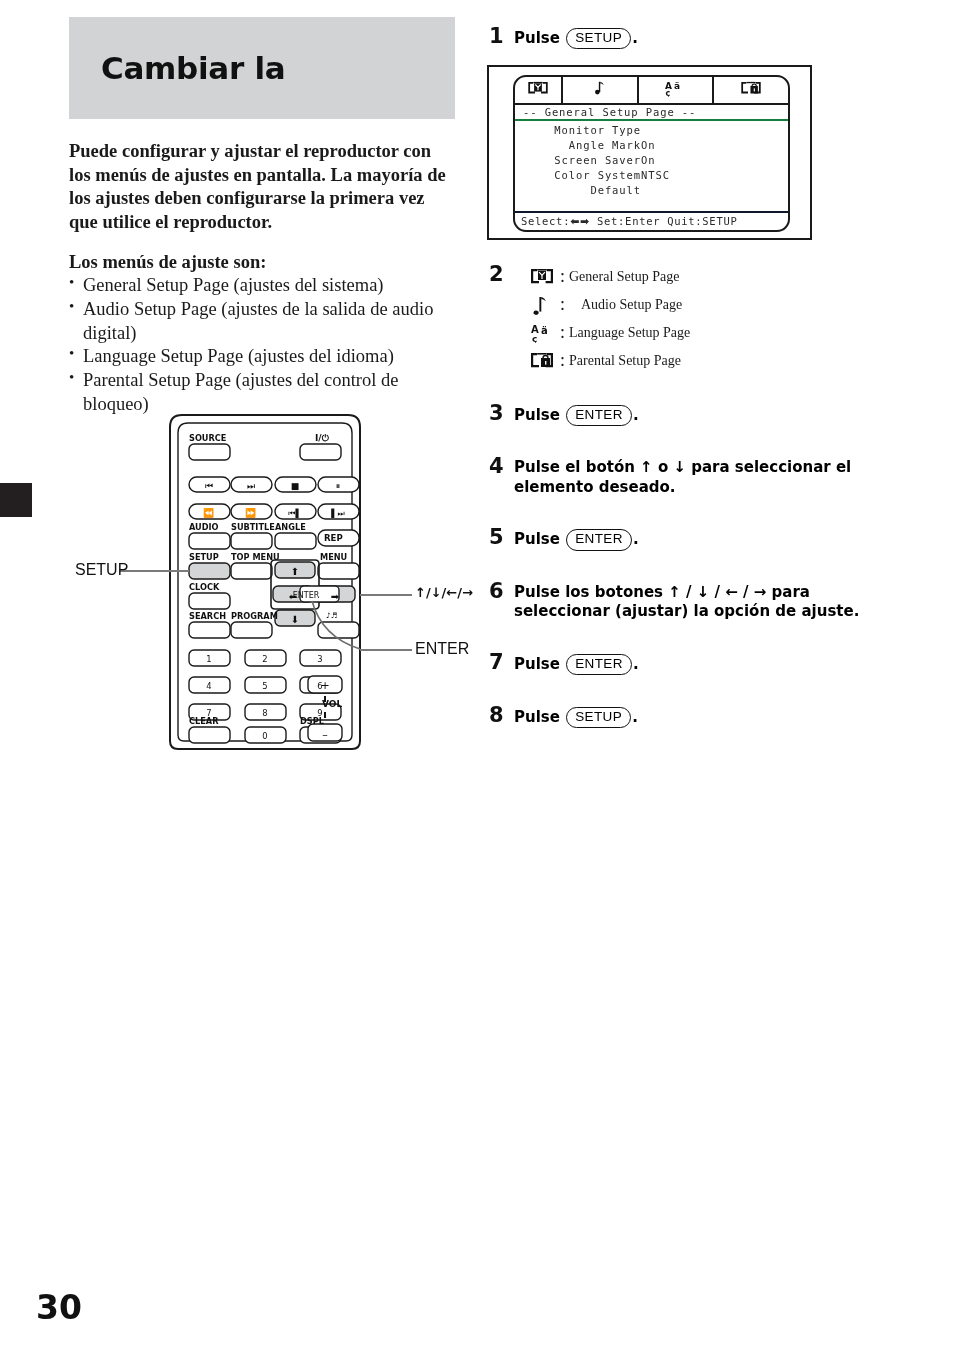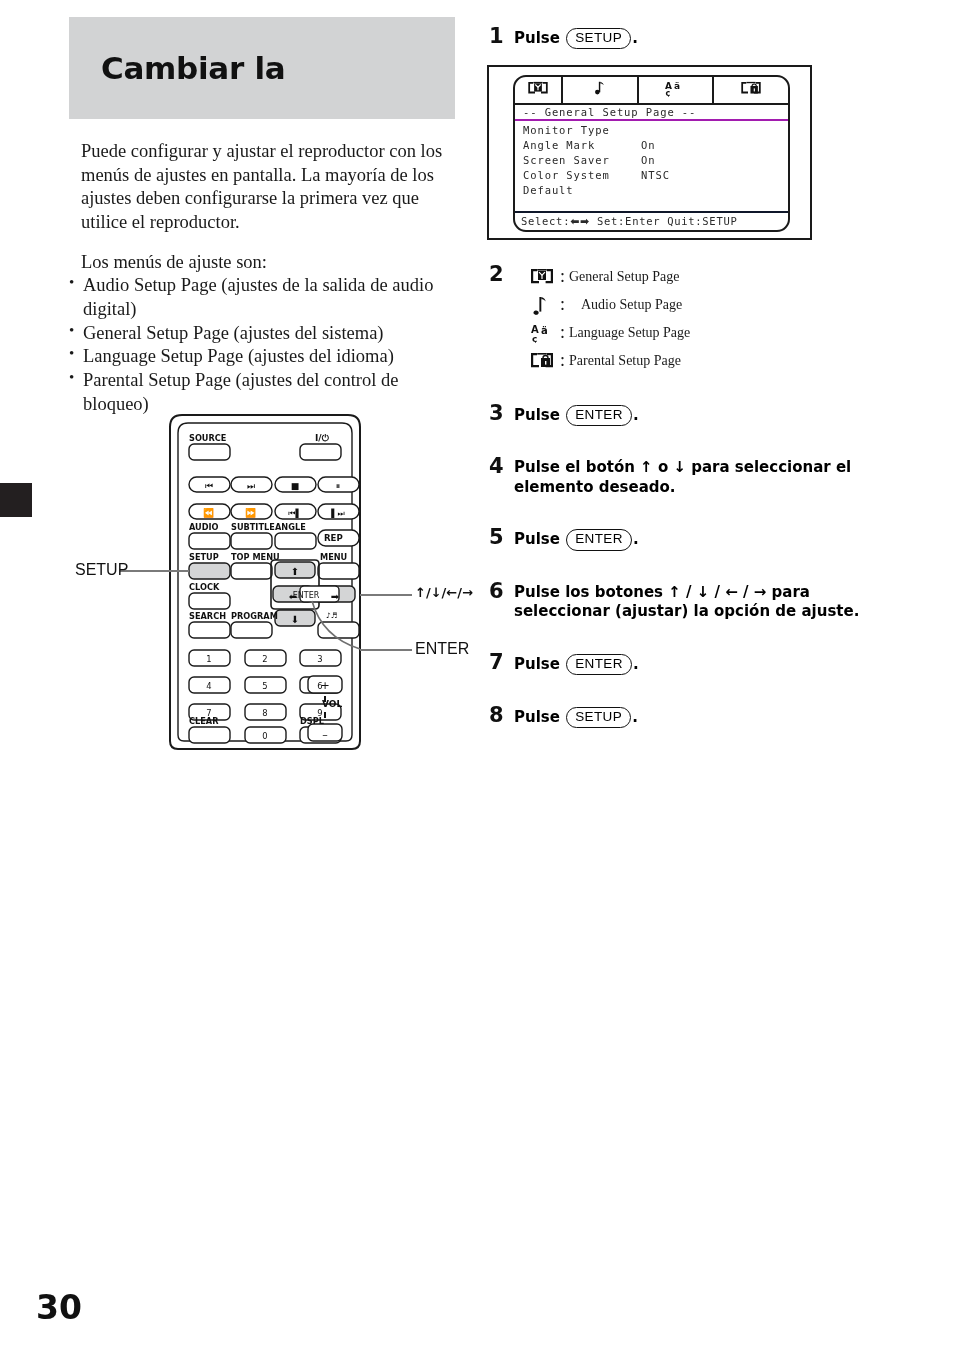--- a/index.html
+++ b/index.html
@@ -45,21 +45,21 @@
     line-height: 1.16;
     letter-spacing: -0.3px;
     color: #111;
   }
   .body-text {
     margin-top: 21px;
     font-size: 18.5px;
     line-height: 1.28;
     width: 380px;
   }
-  .body-text p { margin: 0 0 16px 12px; }
+  .body-text p { margin: 0 0 16px 0; font-weight: bold; }
   .body-text p.tight { margin-bottom: 0; }
   ul.menu-list {
     margin: 0;
     padding: 0;
     list-style: none;
   }
   ul.menu-list li {
     position: relative;
     padding-left: 14px;
     line-height: 1.28;
@@ -173,29 +173,29 @@
   .osd-tab:first-child { flex: 0 0 46px; }
   .osd-lines {
     font-family: "DejaVu Sans Mono", monospace;
     font-size: 10.5px;
     letter-spacing: 0.9px;
     color: #2a2a2a;
     padding: 2px 0 0 8px;
     line-height: 1.42;
   }
   .osd-title {
-    border-bottom: 2px solid #a21caf;
+    border-bottom: 2px solid #15803d;
     padding: 1px 0 1px 8px;
     font-family: "DejaVu Sans Mono", monospace;
     font-size: 10.5px;
     letter-spacing: 0.9px;
     color: #2a2a2a;
   }
   .osd-row { display: flex; }
-  .osd-row .k { width: 118px; }
+  .osd-row .k { width: 118px; text-align: right; }
   .osd-footer {
     position: absolute;
     left: 0; right: 0; bottom: 0;
     border-top: 2px solid #0f172a;
     font-family: "DejaVu Sans Mono", monospace;
     font-size: 10.5px;
     letter-spacing: 0.7px;
     color: #2a2a2a;
     padding: 2px 0 2px 6px;
     white-space: nowrap;
@@ -237,22 +237,22 @@
   <div class="left-col">
 
     <div class="title-box">
       <h1><span>Cambiar la</span><br></h1>
     </div>
 
     <div class="body-text">
       <p>Puede configurar y ajustar el reproductor con los menús de ajustes en pantalla. La mayoría de los ajustes deben configurarse la primera vez que utilice el reproductor.</p>
       <p class="tight">Los menús de ajuste son:</p>
       <ul class="menu-list">
+        <li>General Setup Page (ajustes del sistema)</li>
         <li>Audio Setup Page (ajustes de la salida de audio digital)</li>
-        <li>General Setup Page (ajustes del sistema)</li>
         <li>Language Setup Page (ajustes del idioma)</li>
         <li>Parental Setup Page (ajustes del control de bloqueo)</li>
       </ul>
     </div>
   </div>
 
   <div class="remote-wrap">
     <svg class="remote-svg" width="400" height="350" viewBox="0 0 400 350">
       <g fill="none" stroke="#1a1a1a" stroke-width="2">
 

